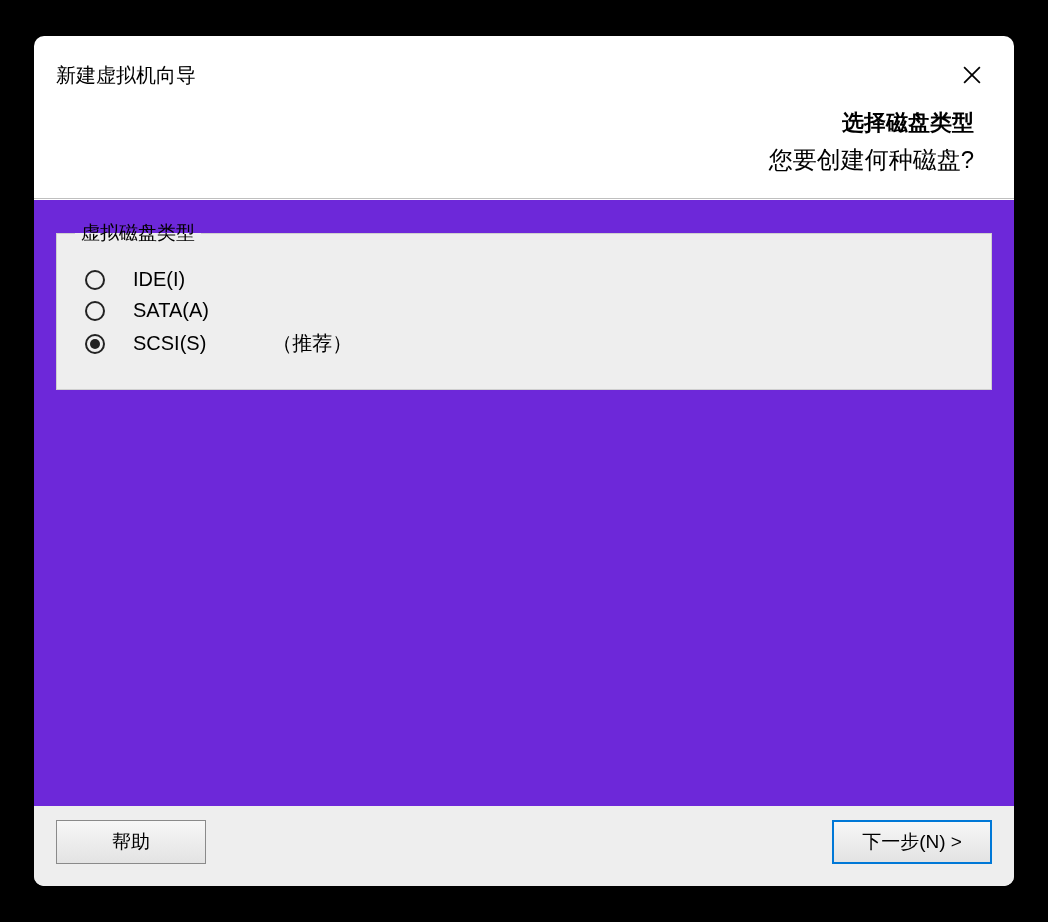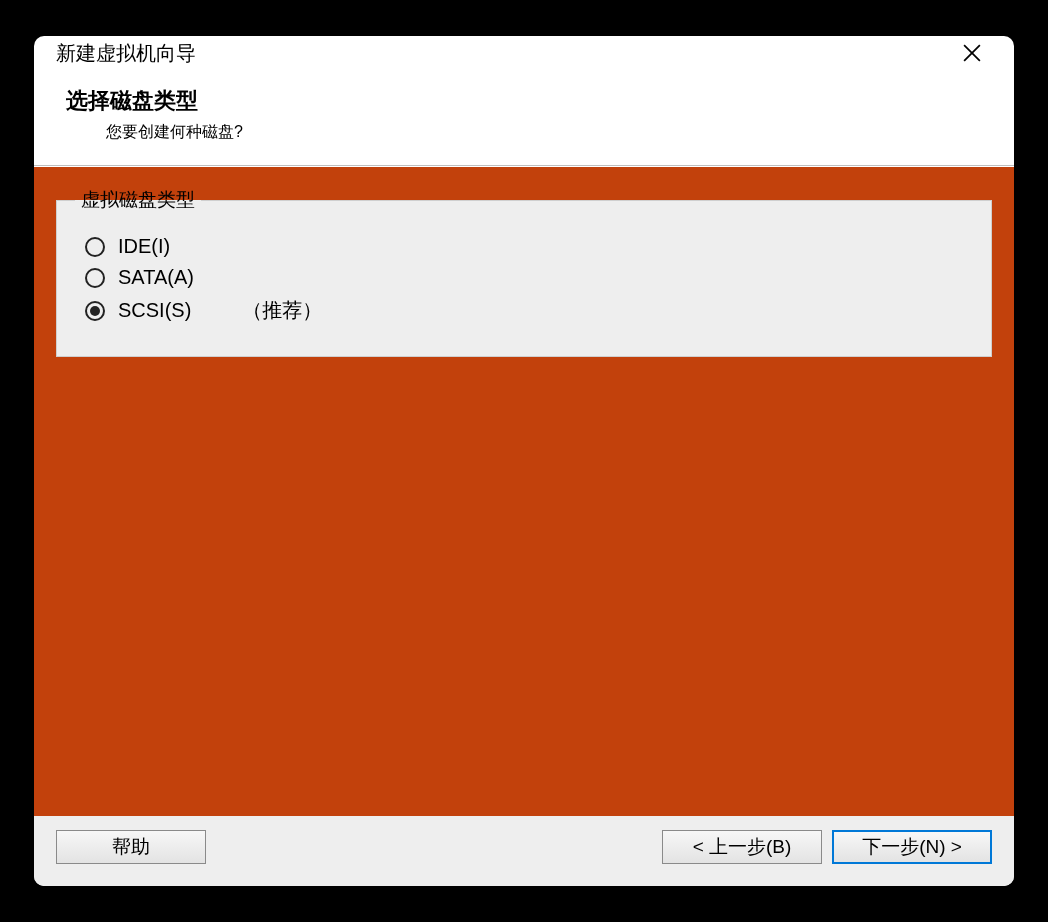--- a/index.html
+++ b/index.html
@@ -22,69 +22,70 @@
     border-radius: 10px;
     box-shadow: 0 4px 20px rgba(0,0,0,0.5);
     display: flex;
     flex-direction: column;
     overflow: hidden;
   }
   .titlebar {
     display: flex;
     align-items: center;
     justify-content: space-between;
-    padding: 2px 22px 10px 22px;
+    padding: 24px 22px 10px 22px;
   }
   .titlebar-title {
     font-size: 20px;
   }
   .close-btn {
     width: 40px;
     height: 30px;
     display: flex;
     align-items: center;
     justify-content: center;
     cursor: pointer;
   }
   .close-btn svg { width: 18px; height: 18px; }
   .header {
     padding: 8px 40px 22px 32px;
     border-bottom: 1px solid #bfbfbf;
+    text-align: right;
   }
   .header-title {
     font-weight: bold;
     font-size: 22px;
     margin-bottom: 6px;
   }
   .header-sub {
-    font-size: 16px;
+    font-size: 24px;
     padding-left: 40px;
   }
   .content {
     flex: 1;
-    background: #c2410c;
+    background: #6d28d9;
     padding: 20px 22px;
     border-top: 1px solid #fff;
   }
   fieldset.group {
     border: 1px solid #cfcfcf;
     margin: 0;
     padding: 14px 18px 24px 18px;
     background: #eeeeee;
   }
   fieldset.group legend {
     padding: 0 6px;
     font-size: 19px;
   }
   .radio-row {
     display: flex;
     align-items: center;
     margin: 8px 0;
     padding-left: 10px;
-    gap: 13px;
+    gap: 28px;
   }
   .radio {
     width: 20px;
     height: 20px;
     border: 2px solid #222;
     border-radius: 50%;
     display: inline-flex;
     align-items: center;
     justify-content: center;
     cursor: pointer;
@@ -107,21 +108,21 @@
   }
   .footer {
     background: #eeeeee;
     padding: 14px 22px 22px 22px;
     display: flex;
     align-items: center;
   }
   .footer .spacer { flex: 1; }
   .btn {
     min-width: 160px;
-    height: 34px;
+    height: 44px;
     border: 1px solid #8a8a8a;
     background: linear-gradient(#f7f7f7, #e3e3e3);
     font-size: 19px;
     cursor: pointer;
     display: inline-flex;
     align-items: center;
     justify-content: center;
     padding: 0 18px;
   }
   .btn.default {
@@ -173,17 +174,16 @@
         <span class="radio-hint">（推荐）</span>
       </div>
 
 
     </fieldset>
   </div>
 
   <div class="footer">
     <button class="btn btn-help">帮助</button>
     <div class="spacer"></div>
-    <button class="btn">&lt; 上一步(B)</button>
     <button class="btn default">下一步(N) &gt;</button>
   </div>
 
 </div>
 
 </body></html>

